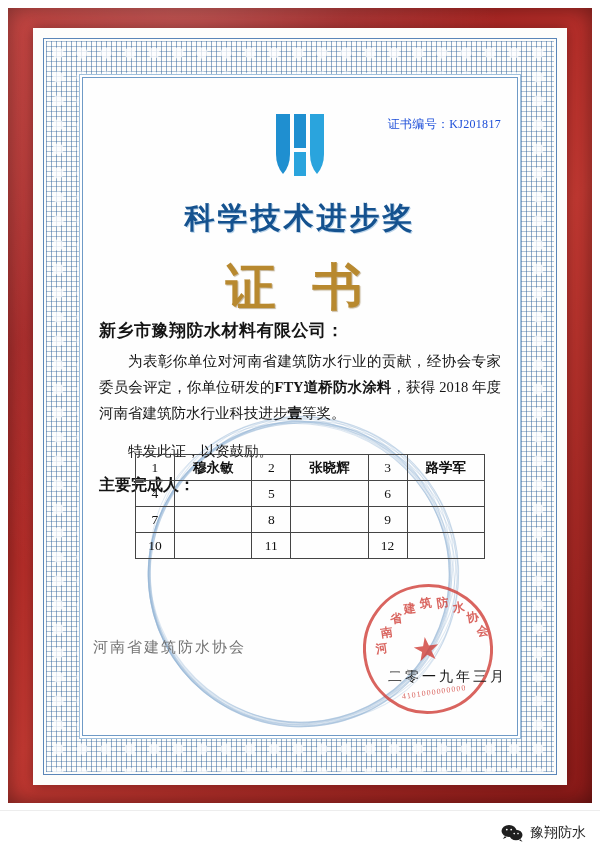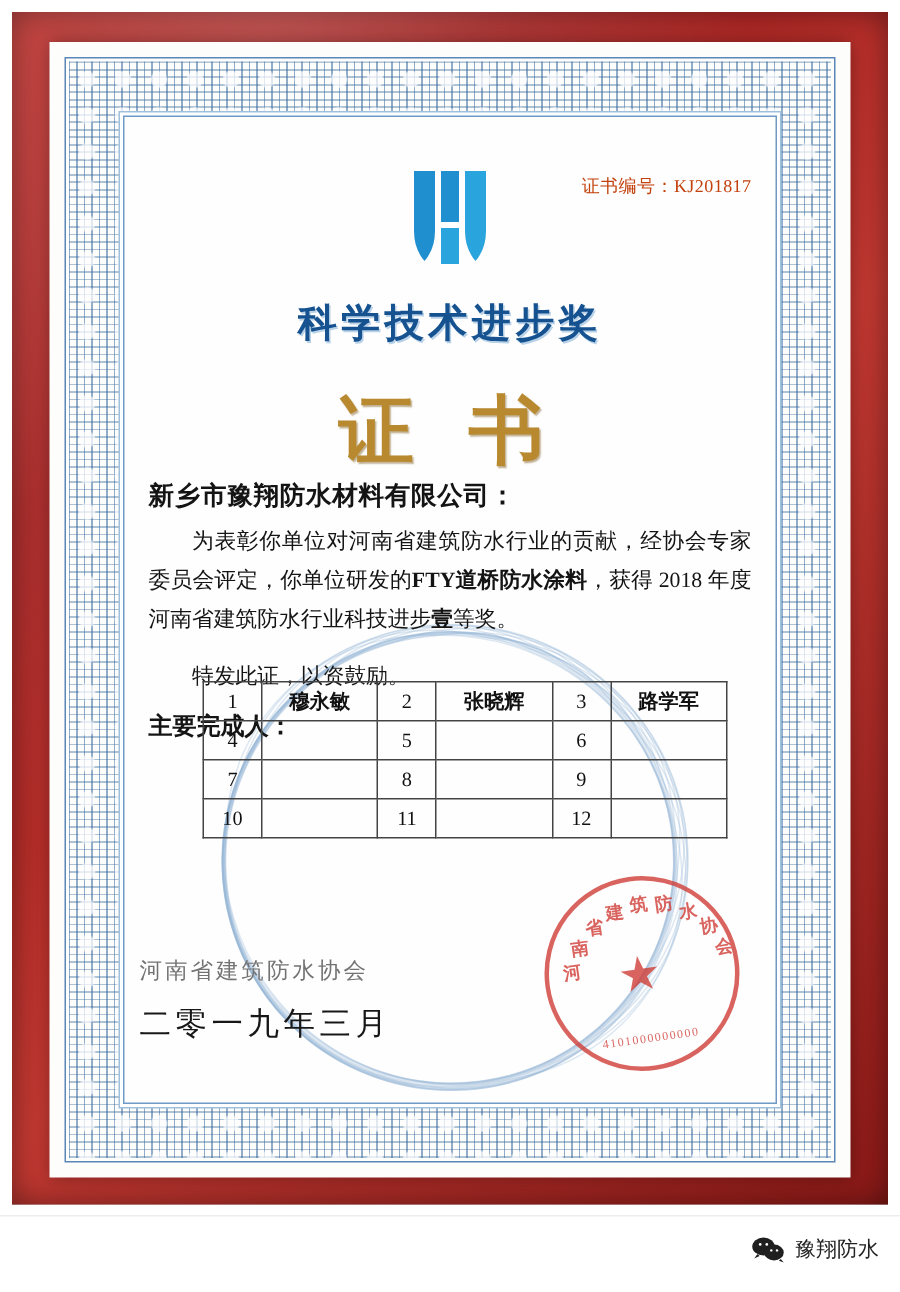--- a/index.html
+++ b/index.html
@@ -101,37 +101,37 @@
   .content {
     position:absolute;
     left:60px; top:58px; right:60px; bottom:58px;
   }
 
   .cert-number {
     position:absolute;
     right: 6px;
     top: 30px;
     font-size: 12px;
-    color:#c2410c;
+    color:#1d4ed8;
     letter-spacing:.3px;
     font-family:"Liberation Serif", serif;
   }
 
   .logo {
     position:absolute;
     left:50%; margin-left:-34px;
     top: 22px;
     width:68px; height:74px;
   }
 
   .title-main {
     position:absolute;
     top:112px; left:0; right:0;
     text-align:center;
-    font-size:26px;
+    font-size:30px;
     font-weight:bold;
     letter-spacing:3px;
     color:#15528f;
     font-family:"Liberation Serif", serif;
     text-shadow: 1px 1px 0 #b9d2e8;
   }
   .title-sub {
     position:absolute;
     top:168px; left:0; right:0;
     text-align:center;
@@ -236,22 +236,22 @@
     left:0; right:0;
     font-size:15px;
     letter-spacing:2px;
     color:#737373;
     font-family:"Liberation Serif", serif;
   }
   .sign-date {
     position:absolute;
     top: 582px;
     left:0; right:0;
-    text-align:left;
-    font-size:21px;
+    text-align:right;
+    font-size:14px;
     letter-spacing:3px;
     color:#171717;
   }
 
   
   .footer {
     position:absolute;
     left:0; bottom:0;
     width:600px; height:50px;
     background:#ffffff;

